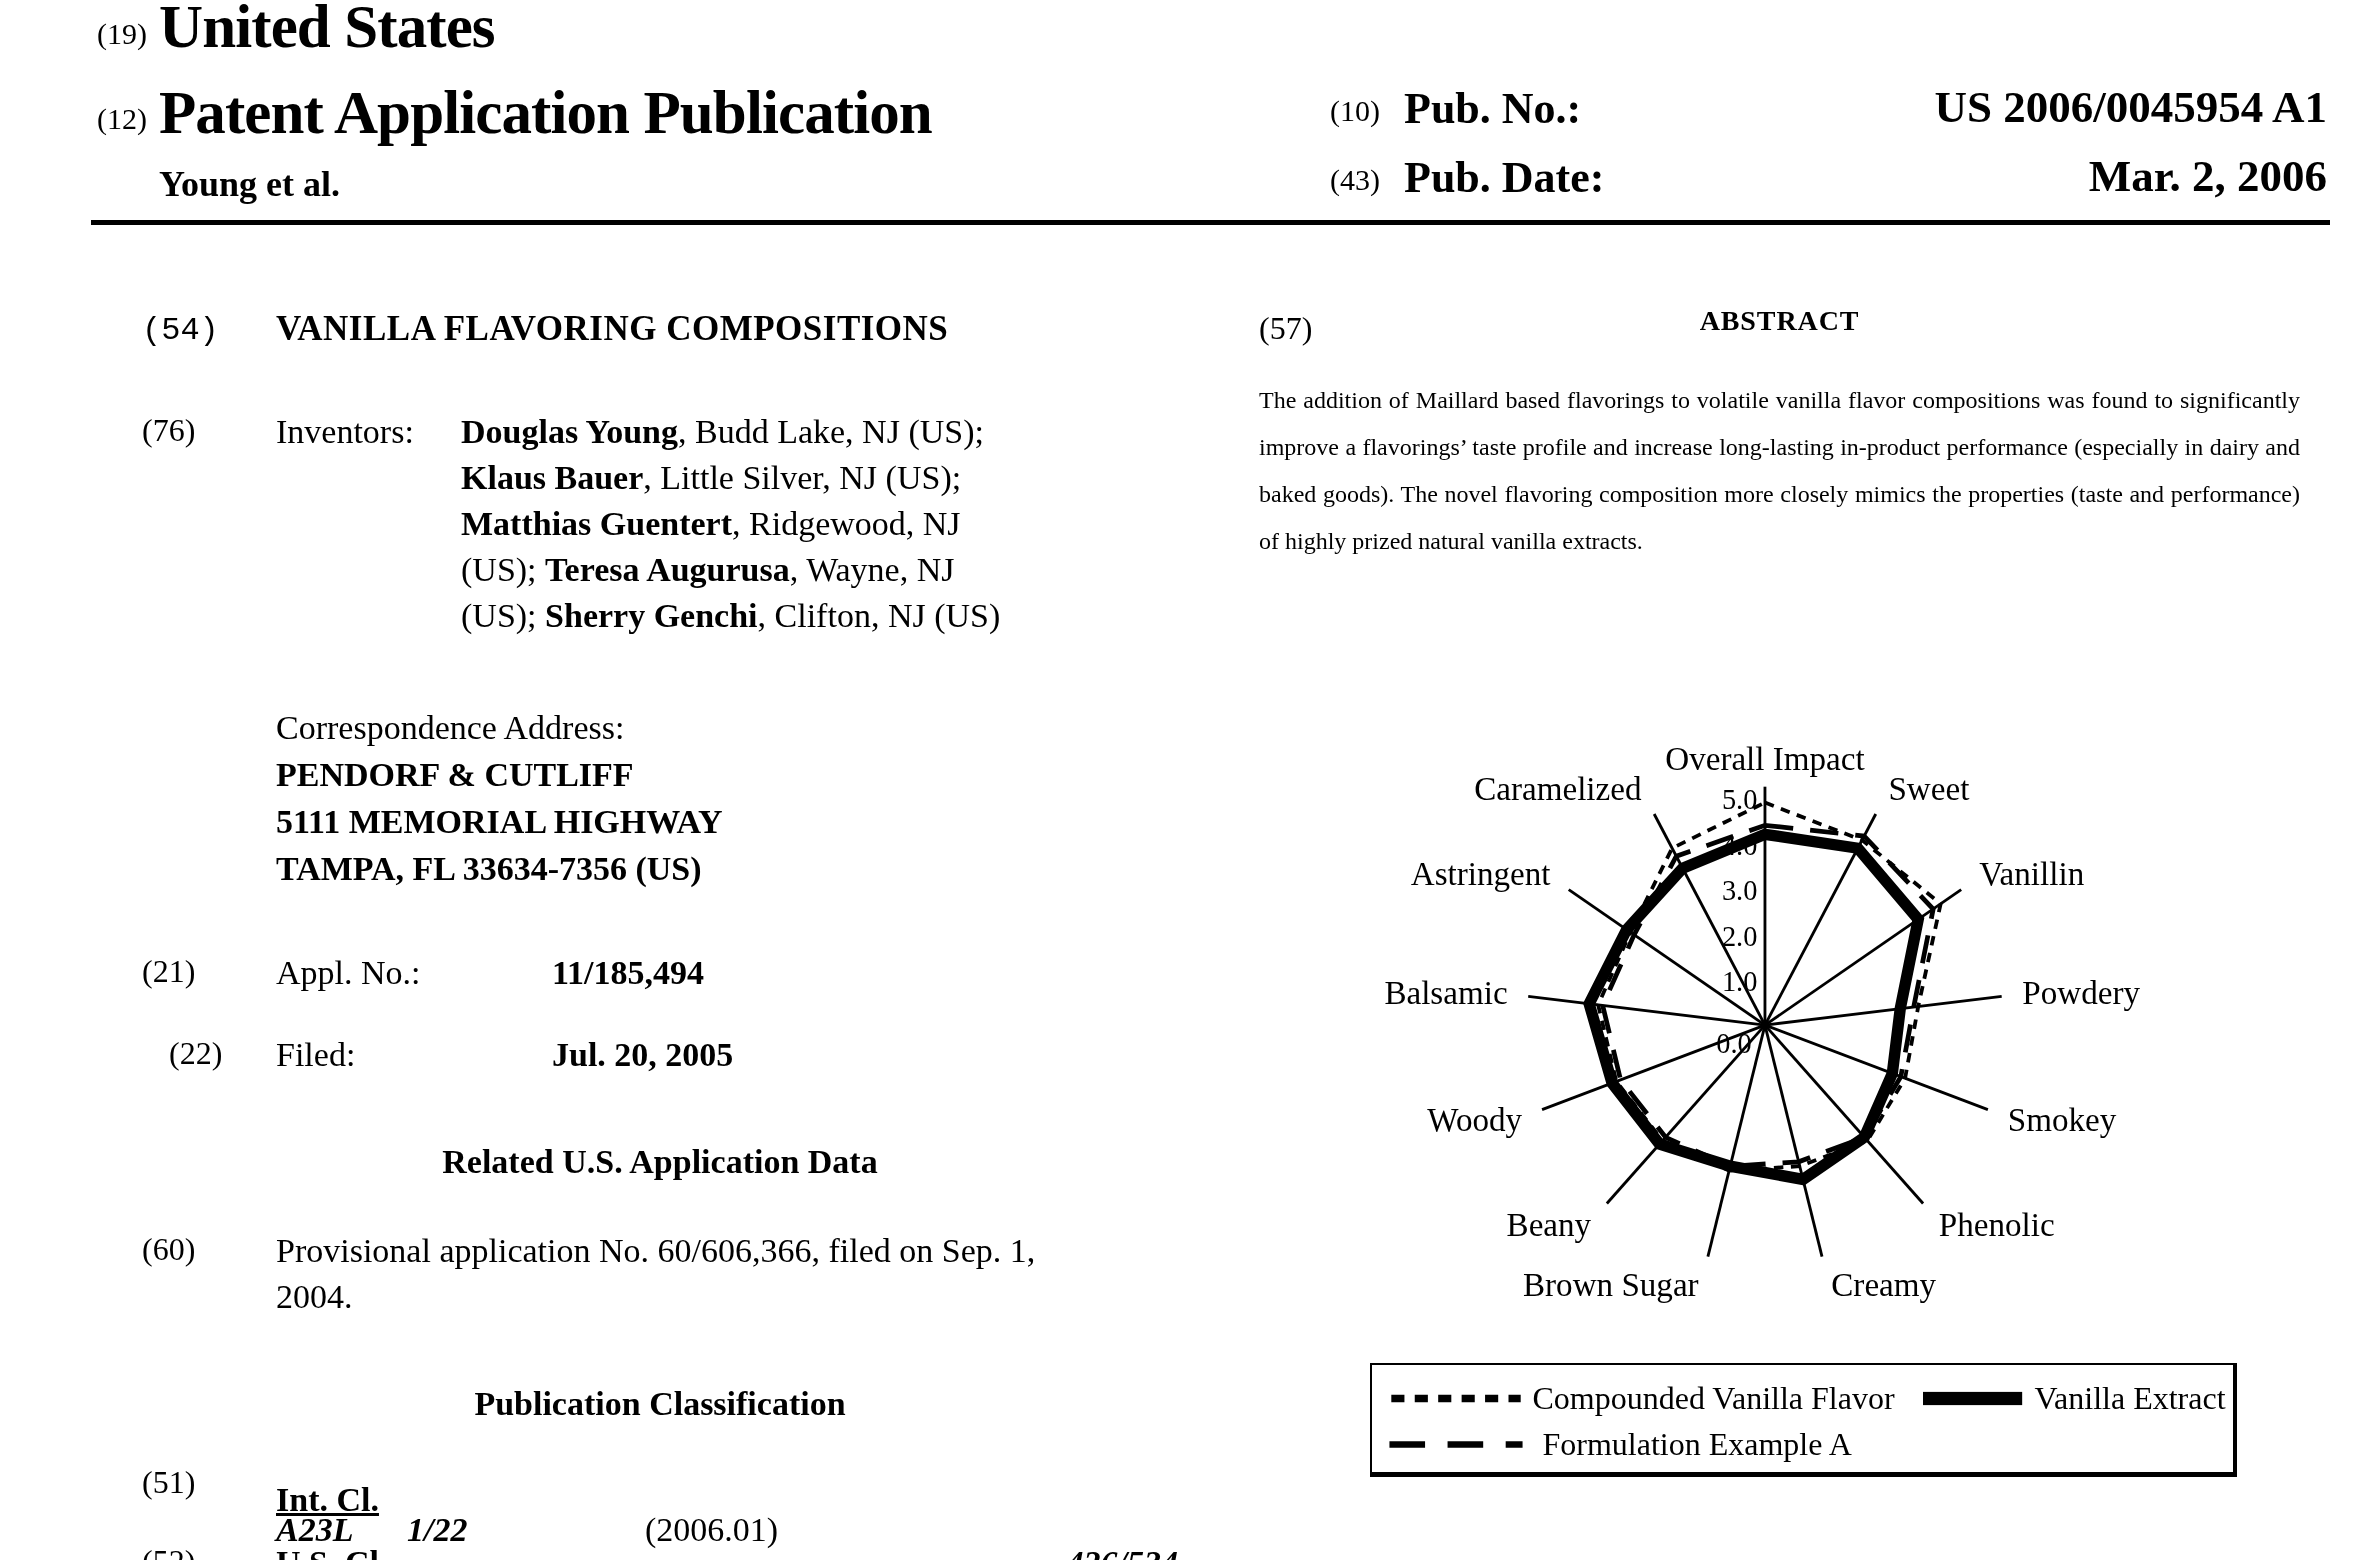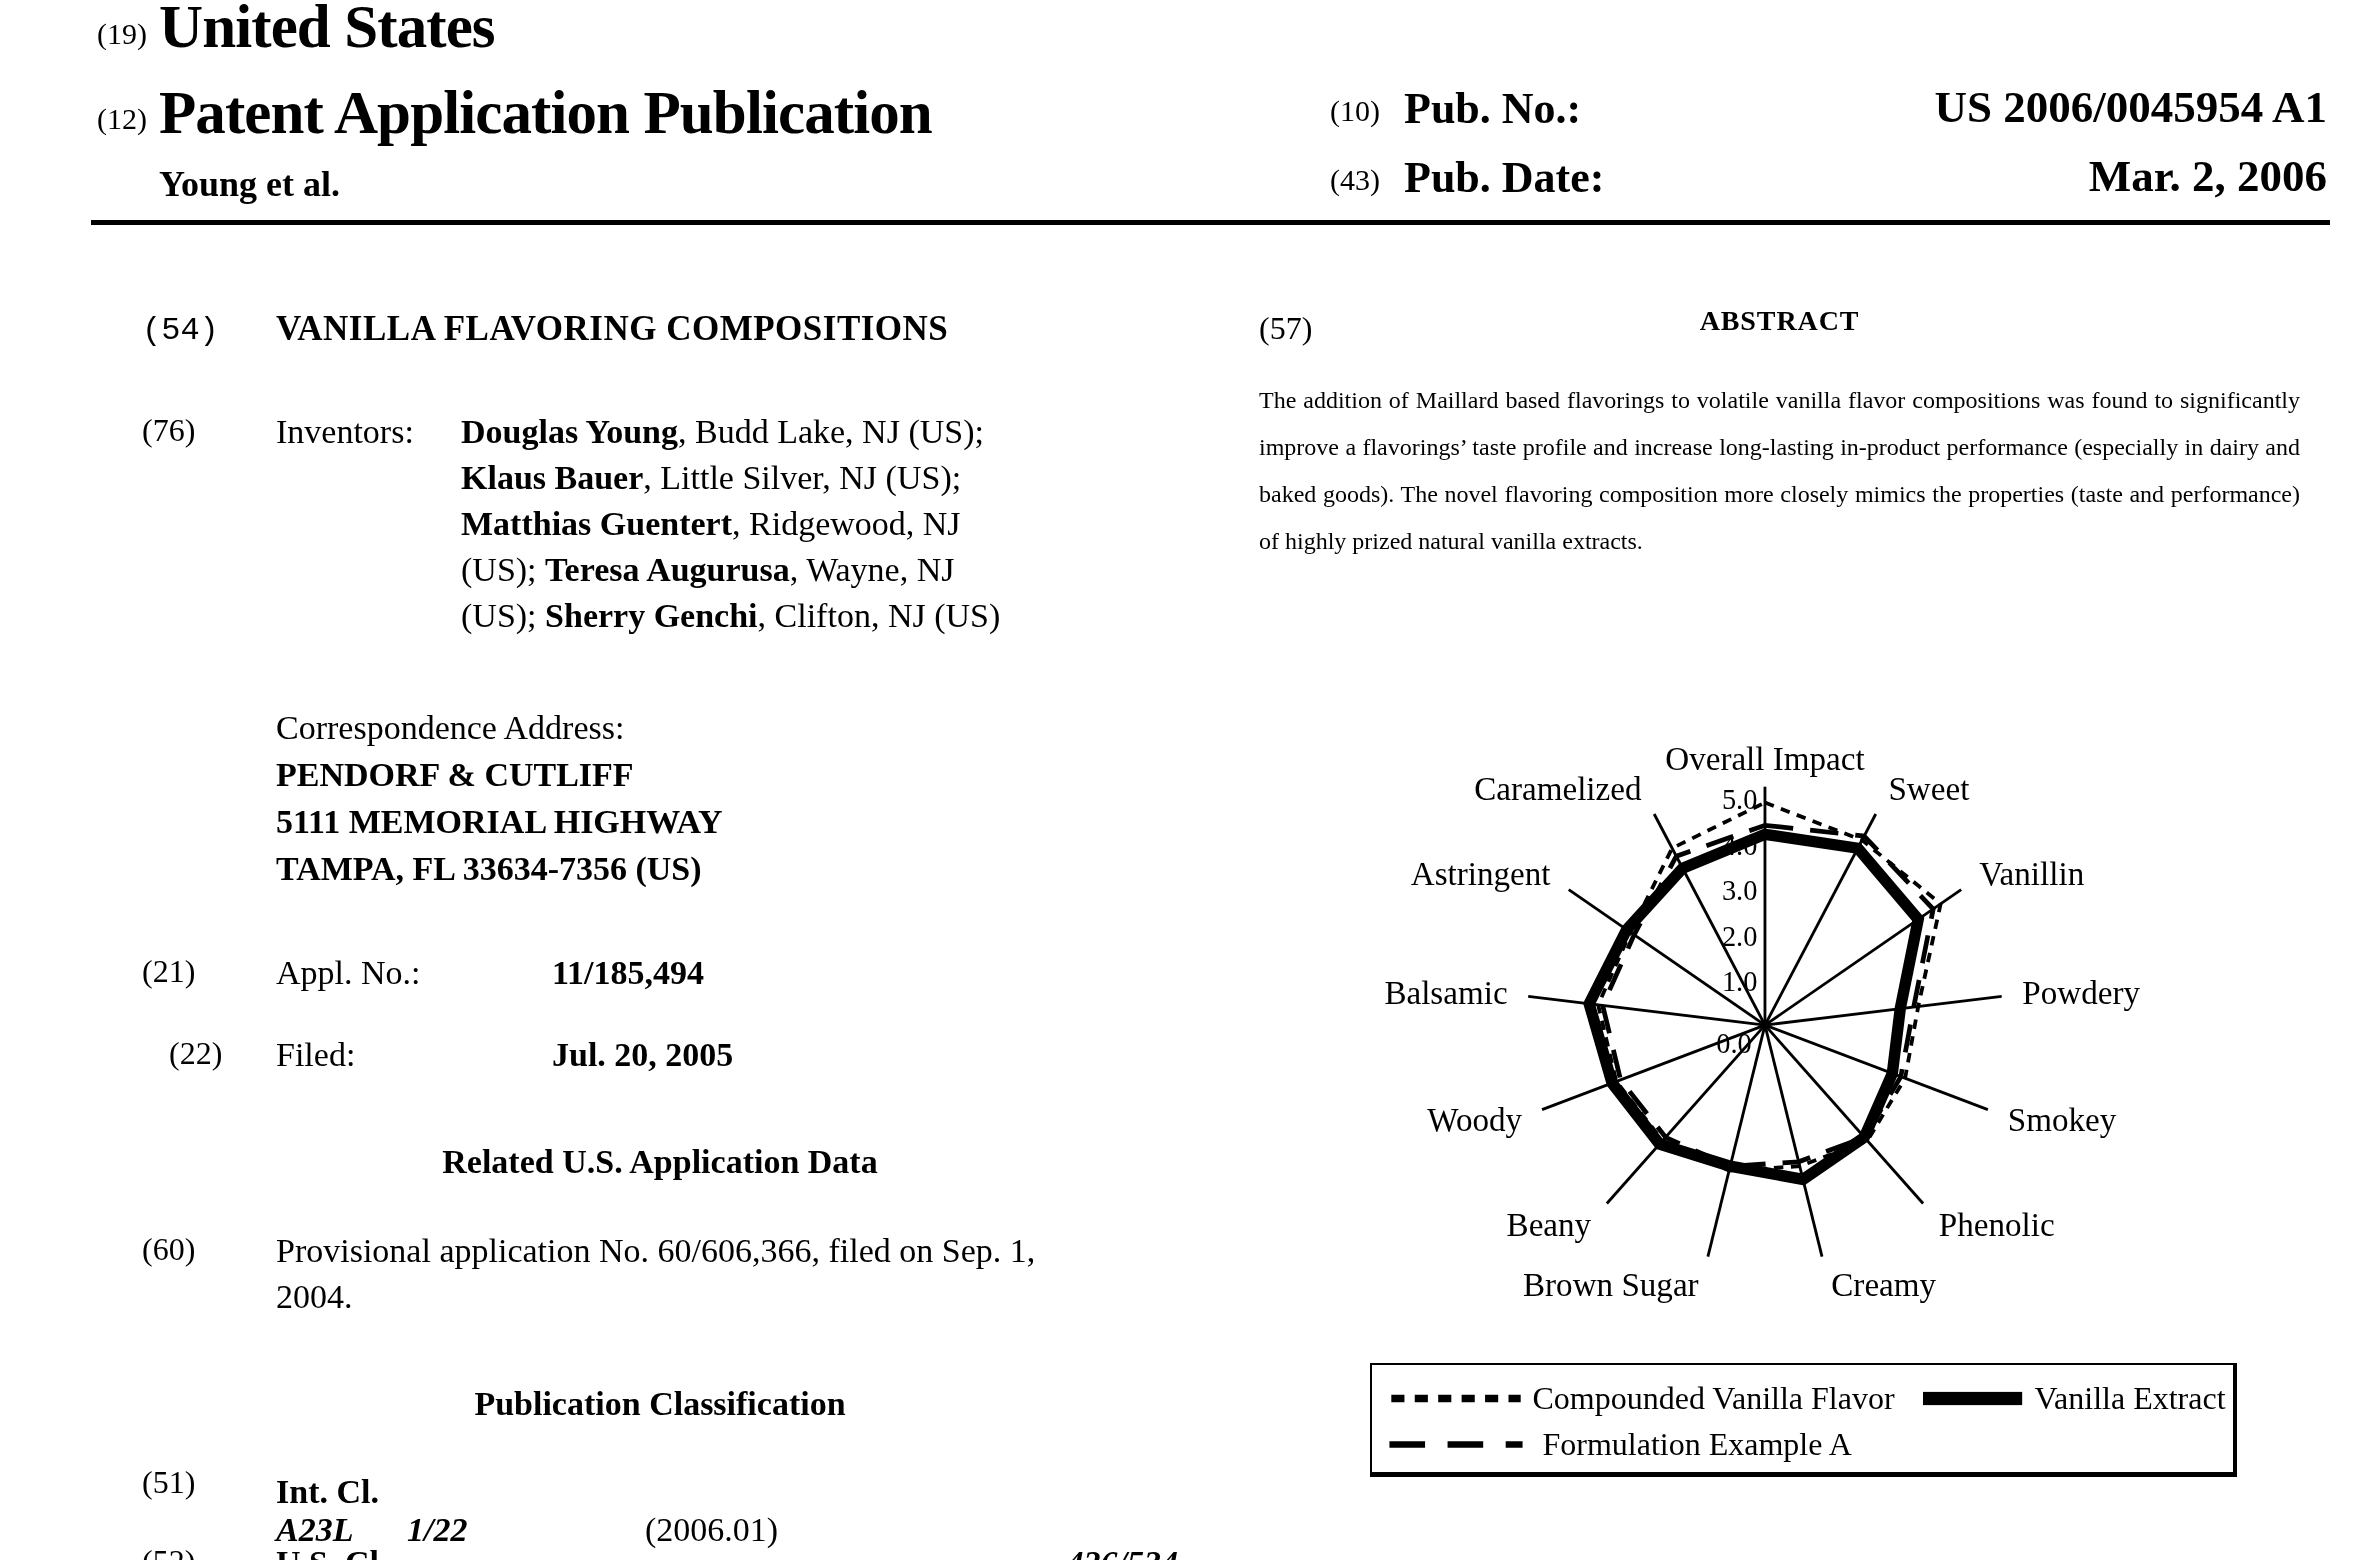--- a/index.html
+++ b/index.html
@@ -114,21 +114,21 @@
 
   <div class="abs" style="left:142px; top:1228px; width:1041px;">
     <span class="abs row-tag" style="left:0; top:2.8px;">(60)</span>
     <div class="abs body-text" style="left:134px; top:0; width:842px;">Provisional application No. 60/606,366, filed on Sep. 1, 2004.</div>
   </div>
 
   <div class="abs sec-heading" style="left:142px; top:1385px; width:1036px;">Publication Classification</div>
 
   <div class="abs" style="left:142px; top:1461px; width:1041px;">
     <span class="abs row-tag" style="left:0; top:2.8px;">(51)</span>
-    <span class="abs body-text bold" style="left:134px; top:8px;">Int. Cl.</span>
+    <span class="abs body-text bold" style="left:134px; top:16px;text-decoration:underline;">Int. Cl.</span>
   </div>
   <div class="abs" style="left:142px; top:1507px; width:1041px;">
     <span class="abs body-text bold italic" style="left:134px; top:0;">A23L</span>
     <span class="abs body-text bold italic" style="left:265px; top:0;">1/22</span>
     <span class="abs body-text" style="left:503px; top:0;">(2006.01)</span>
   </div>
 
   <div class="abs" style="left:142px; top:1540px; width:1036px;">
     <span class="abs row-tag" style="left:0; top:2.8px;">(52)</span>
     <span class="abs body-text bold" style="left:134px; top:0;">U.S. Cl.</span>

